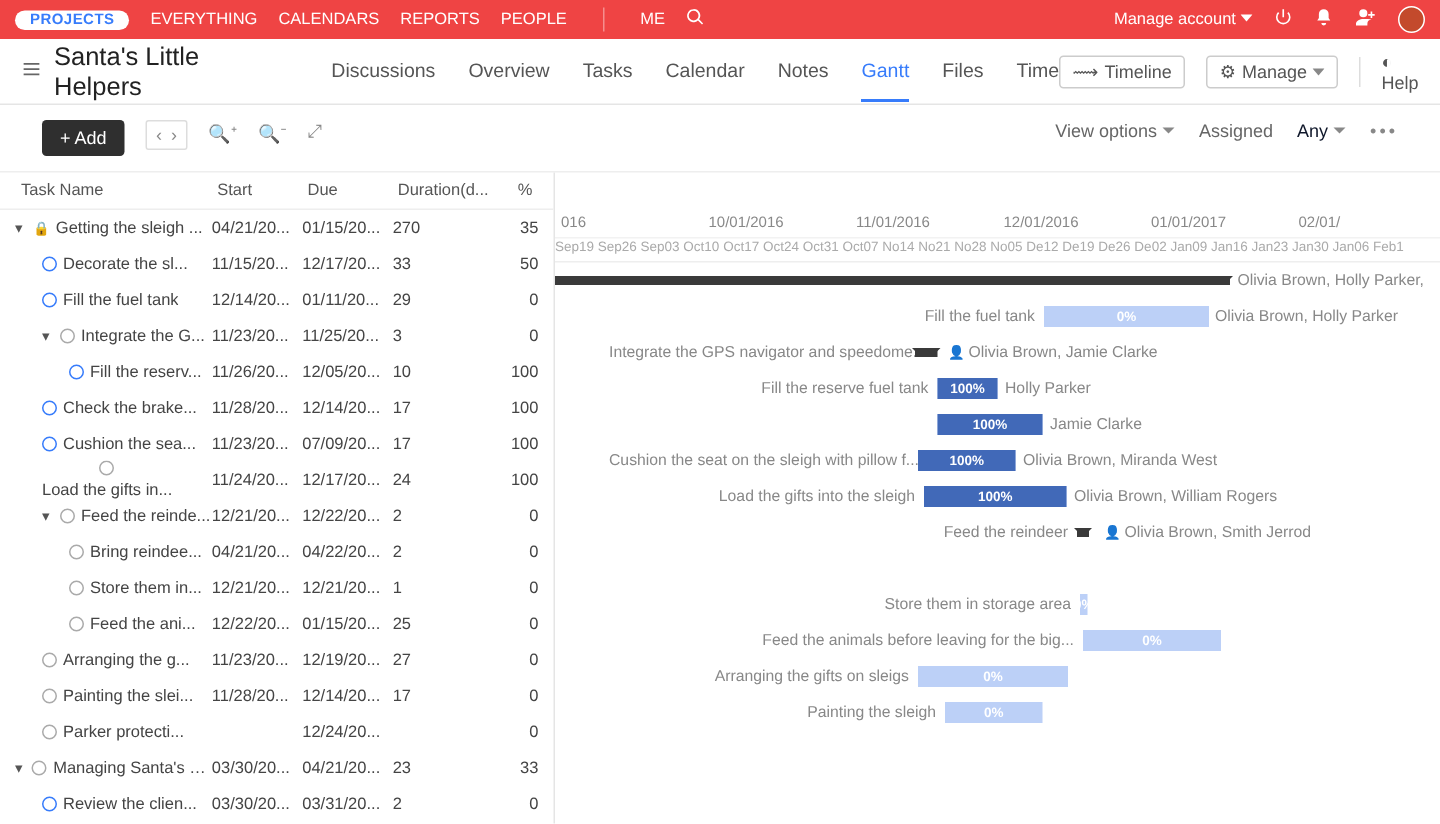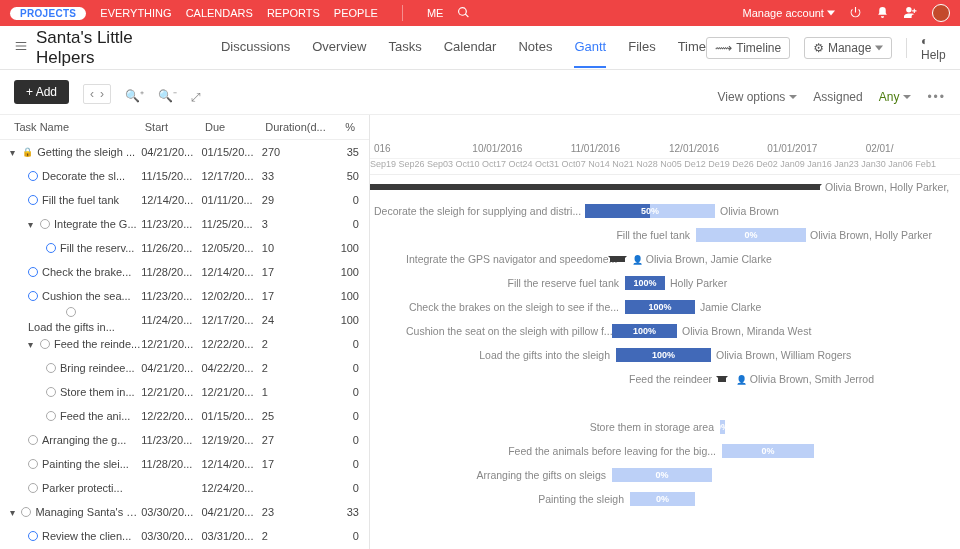--- a/index.html
+++ b/index.html
@@ -15,21 +15,21 @@
   .topbar svg { fill: #fff; }
   
   .header { display: flex; align-items: center; padding: 0 14px; height: 44px; border-bottom: 1px solid #e5e5e5; }
   .header .title { font-size: 17px; font-weight: 400; color: #222; display: flex; align-items: center; gap: 8px; }
   .header .tabs { display: flex; gap: 22px; margin-left: 40px; font-size: 13px; color: #555; }
   .header .tabs .tab { padding-bottom: 12px; padding-top: 12px; cursor: pointer; }
   .header .tabs .tab.active { color: #377cfb; border-bottom: 2px solid #377cfb; }
   .header .right { margin-left: auto; display: flex; gap: 14px; font-size: 12px; color: #555; align-items: center; }
   .header .right .btn { border: 1px solid #ccc; border-radius: 3px; padding: 3px 8px; display: flex; align-items: center; gap: 4px; cursor: pointer; }
   
-  .toolbar { display: flex; align-items: flex-end; padding: 10px 14px; border-bottom: 1px solid #eee; gap: 14px; }
+  .toolbar { display: flex; align-items: flex-start; padding: 10px 28px; border-bottom: 1px solid #eee; gap: 14px; }
   .toolbar .add { background: #2f2f2f; color: #fff; padding: 5px 12px; border-radius: 3px; cursor: pointer; font-size: 12px; }
   .toolbar .iconbtn { color: #888; cursor: pointer; }
   .toolbar .right { margin-left: auto; display: flex; align-items: center; gap: 16px; font-size: 12px; color: #666; }
   .toolbar .right .dd::after { content: ""; display: inline-block; margin-left: 4px; border: 4px solid transparent; border-top-color: #888; position: relative; top: 2px; }
   
   .main { display: flex; width: 100%; height: calc(549px - 26px - 44px - 44px); }
   .left { width: 370px; border-right: 1px solid #e5e5e5; overflow: hidden; }
   .right-pane { flex: 1; position: relative; overflow: hidden; }
   
   .thead { display: flex; padding: 4px 10px; font-size: 11px; color: #555; border-bottom: 1px solid #eee; }
@@ -129,21 +129,21 @@
   <span style="border:1px solid #ddd;border-radius:2px;padding:2px 6px;display:flex;gap:6px;">
     <span class="iconbtn">‹</span>
     <span class="iconbtn">›</span>
   </span>
   <span class="iconbtn">🔍⁺</span>
   <span class="iconbtn">🔍⁻</span>
   <span class="iconbtn">⤢</span>
   <div class="right">
     <span class="dd">View options</span>
     <span>Assigned</span>
-    <span class="dd" style="color:#4d7c0f">Any</span>
+    <span class="dd" style="color:#0f172a">Any</span>
     <span style="letter-spacing:2px;color:#888;">•••</span>
   </div>
 </div>
 
 <div class="main">
   <div class="left">
     <div class="thead">
       <div class="col-name">Task Name</div>
       <div class="col-start">Start</div>
       <div class="col-due">Due</div>
@@ -226,21 +226,21 @@
           <div class="col-pct">100</div>
         </div>
         <div class="row">
           <div class="col-name">
             <span class="indent-1" style="display: flex; align-items: center; gap: 4px; overflow: hidden;">
               <span class="circ done"></span>
               <span style="overflow: hidden; text-overflow: ellipsis;">Cushion the sea...</span>
             </span>
           </div>
           <div class="col-start">11/23/20...</div>
-          <div class="col-due">12/02/20...</div>
+          <div class="col-due">07/09/20...</div>
           <div class="col-dur">17</div>
           <div class="col-pct">100</div>
         </div>
         <div class="row">
           <div class="col-name">
             <span class="indent-1" style="display: flex; align-items: center; gap: 4px; overflow: hidden; flex-direction: column;">
               <span class="circ"></span>
               <span style="overflow: hidden; text-overflow: ellipsis;">Load the gifts in...</span>
             </span>
           </div>
@@ -370,28 +370,20 @@
         <div>01/01/2017</div>
         <div>02/01/</div>
       </div>
     <div class="tl-head2" id="tlh2">Sep19 Sep26 Sep03 Oct10 Oct17 Oct24 Oct31 Oct07 No14 No21 No28 No05 De12 De19 De26 De02 Jan09 Jan16 Jan23 Jan30 Jan06 Feb1</div>
     <div class="gantt" id="gantt">
         <div class="grow">
           <div class="summary" style="left: 0px; width: 450px;"></div>
           <span class="owners" style="left: 455px;"><span>Olivia Brown, Holly Parker,</span></span>
         </div>
         <div class="grow">
-          <span class="label" style="left: 4px; width: 205px;">Decorate the sleigh for supplying and distri...</span>
-          <div class="bar" style="left: 215px; width: 130px;">
-            <div class="fill" style="width: 50%;"></div>
-            <span class="pct">50%</span>
-          </div>
-          <span class="owners" style="left: 350px;"><span>Olivia Brown</span></span>
-        </div>
-        <div class="grow">
           <span class="label" style="left: 230px; width: 90px;">Fill the fuel tank</span>
           <div class="bar" style="left: 326px; width: 110px;">
             <div class="fill" style="width: 0%;"></div>
             <span class="pct">0%</span>
           </div>
           <span class="owners" style="left: 440px;"><span>Olivia Brown, Holly Parker</span></span>
         </div>
         <div class="grow">
           <span class="label" style="left: 36px; width: 198px;">Integrate the GPS navigator and speedome...</span>
           <div class="summary" style="left: 240px; width: 15px;"></div>
@@ -399,21 +391,20 @@
         </div>
         <div class="grow">
           <span class="label" style="left: 130px; width: 119px;">Fill the reserve fuel tank</span>
           <div class="bar" style="left: 255px; width: 40px;">
             <div class="fill" style="width: 100%;"></div>
             <span class="pct">100%</span>
           </div>
           <span class="owners" style="left: 300px;"><span>Holly Parker</span></span>
         </div>
         <div class="grow">
-          <span class="label" style="left: 30px; width: 219px;">Check the brakes on the sleigh to see if the...</span>
           <div class="bar" style="left: 255px; width: 70px;">
             <div class="fill" style="width: 100%;"></div>
             <span class="pct">100%</span>
           </div>
           <span class="owners" style="left: 330px;"><span>Jamie Clarke</span></span>
         </div>
         <div class="grow">
           <span class="label" style="left: 36px; width: 200px;">Cushion the seat on the sleigh with pillow f...</span>
           <div class="bar" style="left: 242px; width: 65px;">
             <div class="fill" style="width: 100%;"></div>

